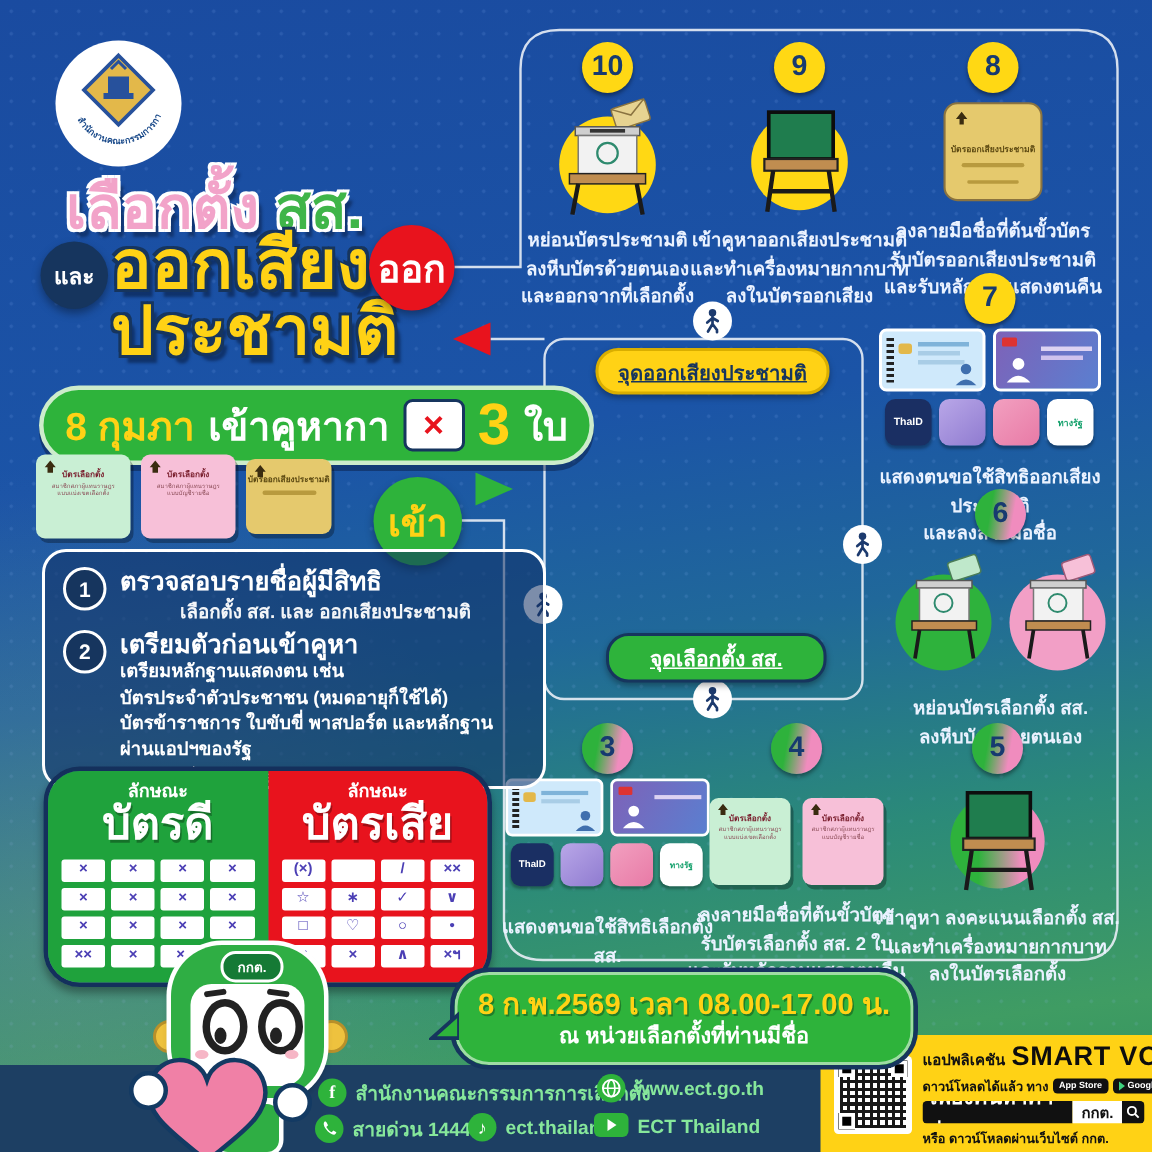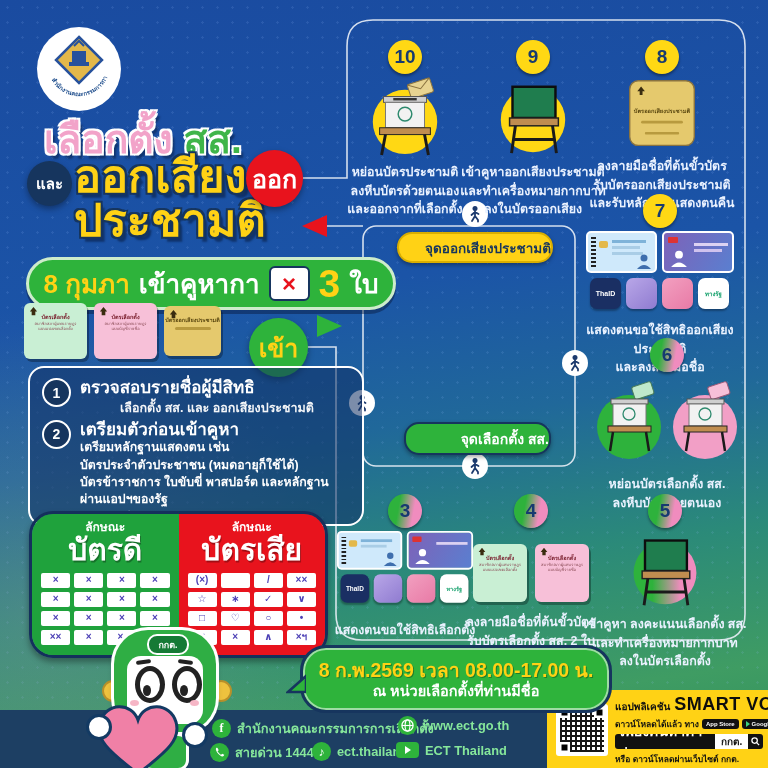--- a/index.html
+++ b/index.html
@@ -18,24 +18,24 @@
   
   .t-pink{color:#f2a3c9;text-shadow:-2px -2px 0 #fff,2px -2px 0 #fff,-2px 2px 0 #fff,2px 2px 0 #fff,4px 5px 2px rgba(8,25,60,.5);}
   .t-green{color:#3fb549;text-shadow:-2px -2px 0 #fff,2px -2px 0 #fff,-2px 2px 0 #fff,2px 2px 0 #fff,4px 5px 2px rgba(8,25,60,.5);}
   .t-yellow{color:#ffd215;text-shadow:-2px -2px 0 #16355e,2px -2px 0 #16355e,-2px 2px 0 #16355e,2px 2px 0 #16355e,4px 5px 2px rgba(8,25,60,.55);}
   
   .banner{position:absolute;z-index:6;background:#2eb33b;border:3px solid #cdeccb;border-radius:27px;
     box-shadow:0 4px 0 rgba(8,25,60,.45);display:flex;align-items:center;justify-content:center;gap:9px;}
   .markbox{width:37px;height:31px;background:#fff;border:2px solid #16355e;border-radius:6px;display:flex;
     align-items:center;justify-content:center;color:#e8131d;font-size:24px;font-weight:900;line-height:1;}
   
-  .pill{position:absolute;z-index:6;border-radius:15px;display:flex;align-items:center;justify-content:flex-end;
-    font-weight:800;box-shadow:0 2px 4px rgba(0,0,0,.35);}
-  
-  .stepcol{position:absolute;z-index:5;display:flex;flex-direction:column;align-items:center;margin-top:12px;}
+  .pill{position:absolute;z-index:6;border-radius:15px;display:flex;align-items:center;justify-content:center;
+    font-weight:800;box-shadow:0 2px 4px rgba(0,0,0,.35);text-decoration:underline;}
+  
+  .stepcol{position:absolute;z-index:5;display:flex;flex-direction:column;align-items:center;}
   .num{width:34px;height:34px;border-radius:50%;display:flex;align-items:center;justify-content:center;
     font-weight:800;font-size:19px;color:#173a70;box-shadow:0 2px 3px rgba(0,0,0,.4);margin-bottom:3px;}
   .num.yellow{background:#ffd814;}
   .num.grad{background:linear-gradient(100deg,#2eb23c 32%,#f08cbe 72%);}
   .stext{color:#eaf2ff;font-size:12.4px;font-weight:600;text-align:center;line-height:1.5;margin-top:4px;}
   
   .bcard{position:relative;border-radius:6px;box-shadow:2px 3px 0 rgba(0,0,0,.3);overflow:hidden;text-align:center;}
   .bcard .bt{font-size:5.5px;color:#7a1f2e;font-weight:bold;line-height:1.2;margin-top:11px;}
   .bcard .bs{font-size:4px;color:#8a4a55;line-height:1.3;}
   .bcard svg.gar{position:absolute;left:4px;top:3px;}

